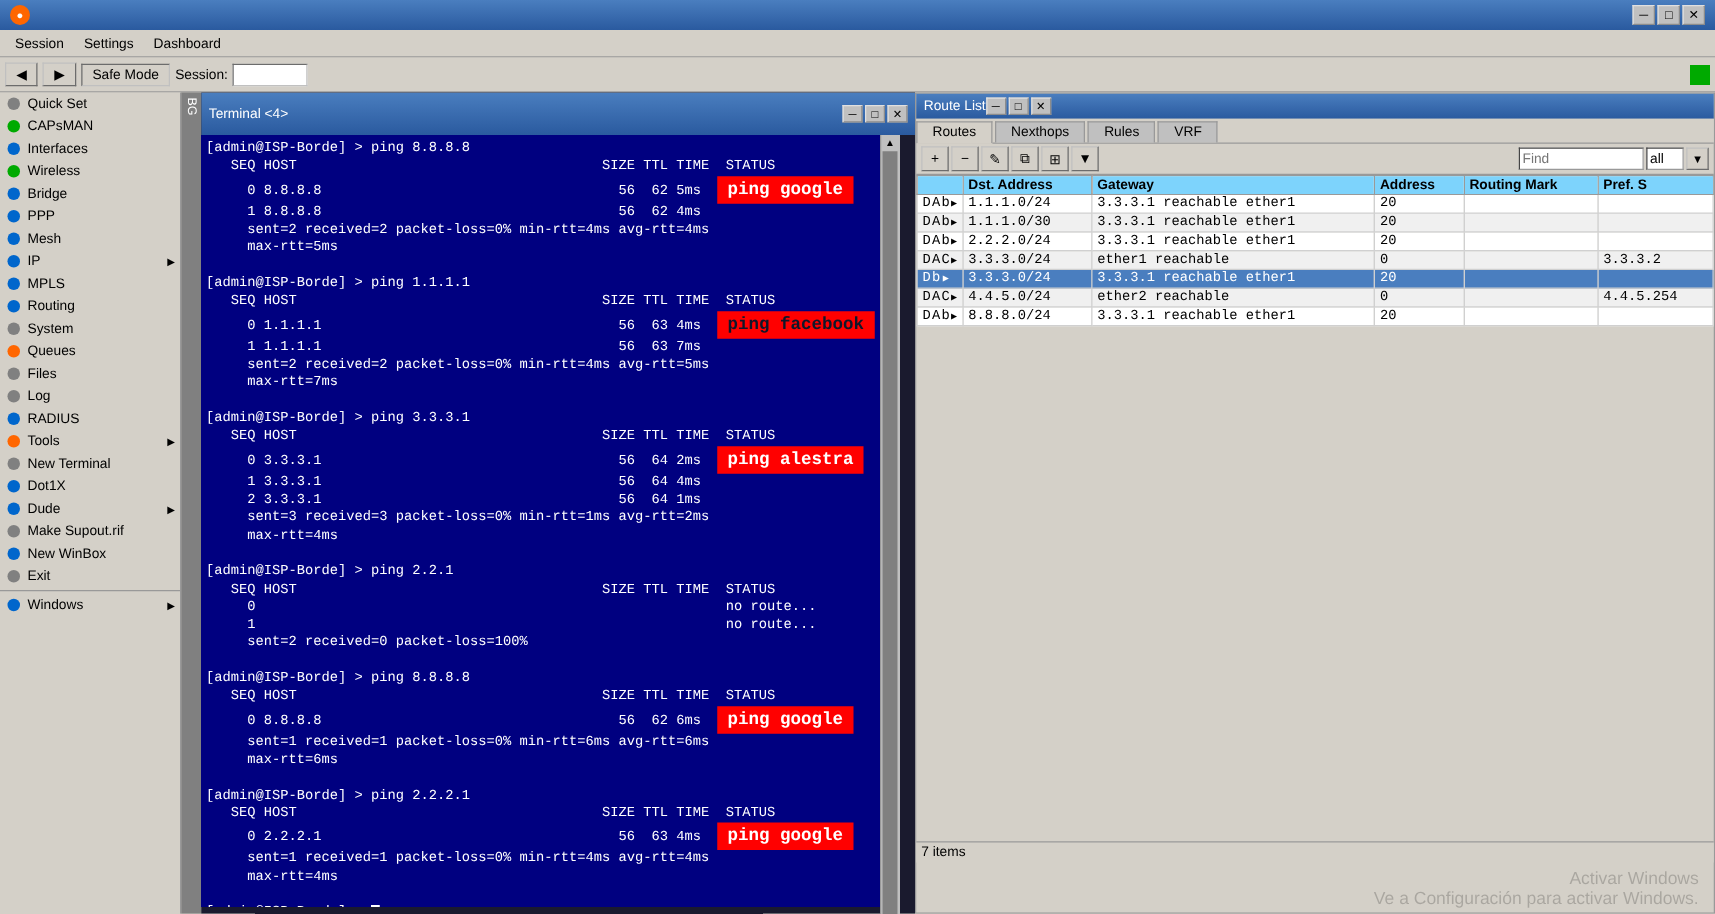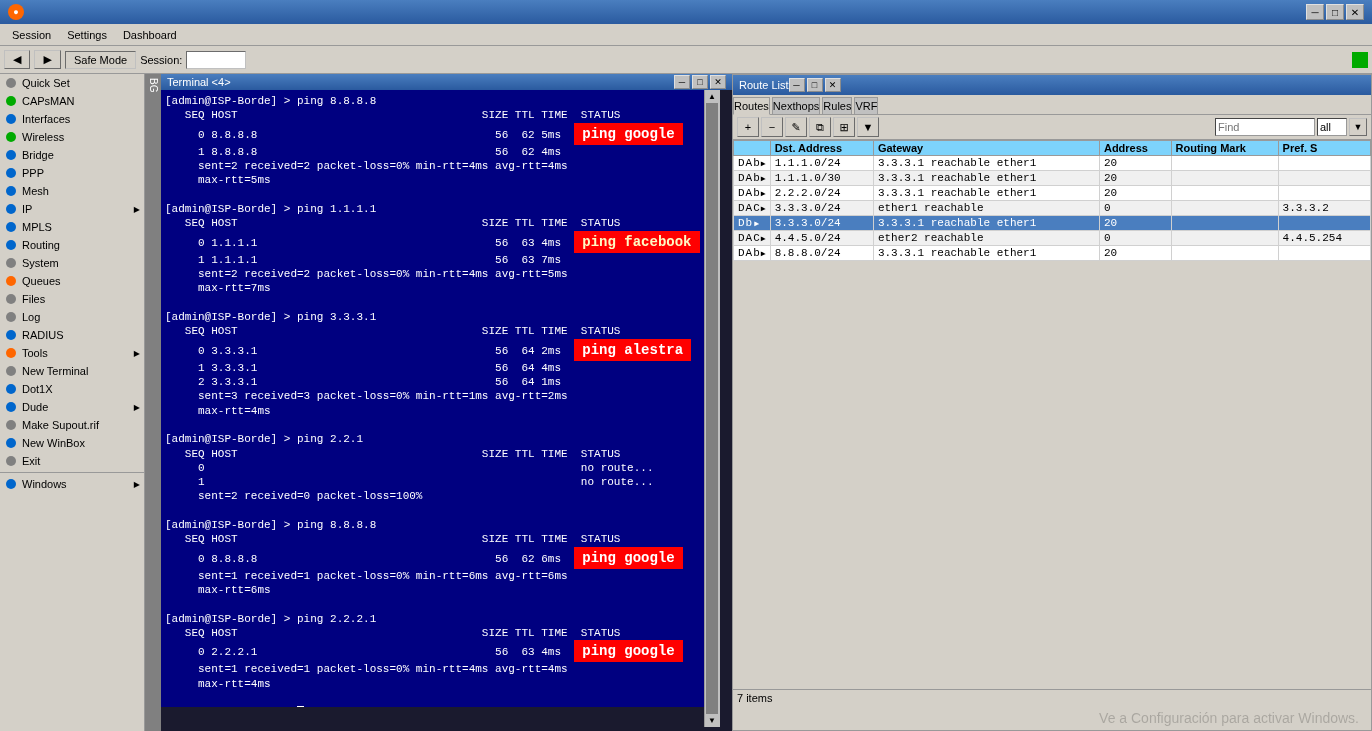--- a/index.html
+++ b/index.html
@@ -38,37 +38,37 @@
     .icon-blue { background: #0066cc; }
     .icon-orange { background: #ff6600; }
     .icon-gray { background: #808080; }
     .sidebar-divider { height: 1px; background: #999; margin: 2px 0; }
 
     
     .bg-panel { width: 16px; background: #808080; writing-mode: vertical-rl; display: flex; align-items: center; justify-content: flex-start; padding-top: 4px; font-size: 10px; color: white; flex-shrink: 0; }
 
     
     .terminal-container { flex: 1; background: #1a1a2e; position: relative; overflow: hidden; }
-    .terminal-title-bar { background: linear-gradient(to bottom, #4a7ebf, #2a5a9f); color: white; height: 16px; display: flex; align-items: center; padding: 0 6px; justify-content: space-between; font-size: 11px; gap: 19px; }
+    .terminal-title-bar { background: linear-gradient(to bottom, #4a7ebf, #2a5a9f); color: white; height: 34px; display: flex; align-items: center; padding: 0 6px; justify-content: space-between; font-size: 11px; gap: 19px; }
     .terminal-controls { display: flex; gap: 2px; }
     .term-btn { width: 16px; height: 14px; background: #c0c0c0; border: 1px outset #e0e0e0; display: flex; align-items: center; justify-content: center; font-size: 9px; cursor: pointer; color: #000; }
     .terminal-body { background: #000080; color: #ffffff; font-family: 'Courier New', monospace; font-size: 11px; padding: 4px; height: calc(100% - 20px); overflow-y: auto; white-space: pre; line-height: 1.3; }
     .ping-label-google { background: red; color: #ffffff; font-weight: bold; font-size: 14px; padding: 2px 8px; display: inline-block; }
-    .ping-label-facebook { background: red; color: #fef9c3; font-weight: bold; font-size: 14px; padding: 2px 8px; display: inline-block; }
+    .ping-label-facebook { background: red; color: #0f172a; font-weight: bold; font-size: 14px; padding: 2px 8px; display: inline-block; }
     .ping-label-alestra { background: red; color: white; font-weight: bold; font-size: 14px; padding: 2px 8px; display: inline-block; }
     .terminal-scroll-btn { width: 16px; background: #c0c0c0; border-left: 1px solid #999; display: flex; flex-direction: column; align-items: center; justify-content: space-between; padding: 2px 0; flex-shrink: 0; }
 
     
     .route-window { width: 640px; background: #d4d0c8; border: 1px solid #999; flex-shrink: 0; display: flex; flex-direction: column; }
     .route-title-bar { background: linear-gradient(to bottom, #4a7ebf, #2a5a9f); color: white; height: 20px; display: flex; align-items: center; padding: 0 6px; font-size: 11px; }
     .route-controls { display: flex; gap: 2px; }
 
     
     .tabs { display: flex; background: #d4d0c8; border-bottom: 1px solid #999; padding-top: 2px; }
-    .tab { padding: 2px 0; font-size: 11px; border: 1px solid #999; border-bottom: none; background: #c0c0c0; cursor: pointer; margin-right: 2px; }
+    .tab { padding: 2px 12px; font-size: 11px; border: 1px solid #999; border-bottom: none; background: #c0c0c0; cursor: pointer; margin-right: 2px; }
     .tab.active { background: #d4d0c8; border-bottom: 1px solid #d4d0c8; margin-bottom: -1px; z-index: 1; }
 
     
     .route-toolbar { display: flex; align-items: center; padding: 2px 4px; gap: 2px; border-bottom: 1px solid #999; }
     .route-btn { width: 22px; height: 20px; background: #d4d0c8; border: 1px outset #c0c0c0; display: flex; align-items: center; justify-content: center; font-size: 11px; cursor: pointer; }
     .search-box { margin-left: auto; border: 1px inset #999; background: white; height: 18px; width: 100px; font-size: 11px; padding: 0 2px; }
     .search-all { border: 1px inset #999; background: white; height: 18px; width: 30px; font-size: 11px; padding: 0 2px; }
     .route-down-btn { border: 1px outset #c0c0c0; background: #d4d0c8; height: 18px; width: 18px; display: flex; align-items: center; justify-content: center; font-size: 9px; cursor: pointer; }
 
     
@@ -464,18 +464,19 @@
     <td></td>
   </tr>
           </tbody>
       </table>
     </div>
     <div class="status-bottom">
       <span>7 items</span>
     </div>
     <div style="position:relative;">
       <div style="text-align:right; padding: 4px 12px; color: rgba(0,0,0,0.2); font-size:14px; pointer-events:none;">
+        <div>Activar Windows</div>
         <div style="font-size:14px;">Ve a Configuración para activar Windows.</div>
       </div>
     </div>
   </div>
 
 </div>
 
 </body></html>

